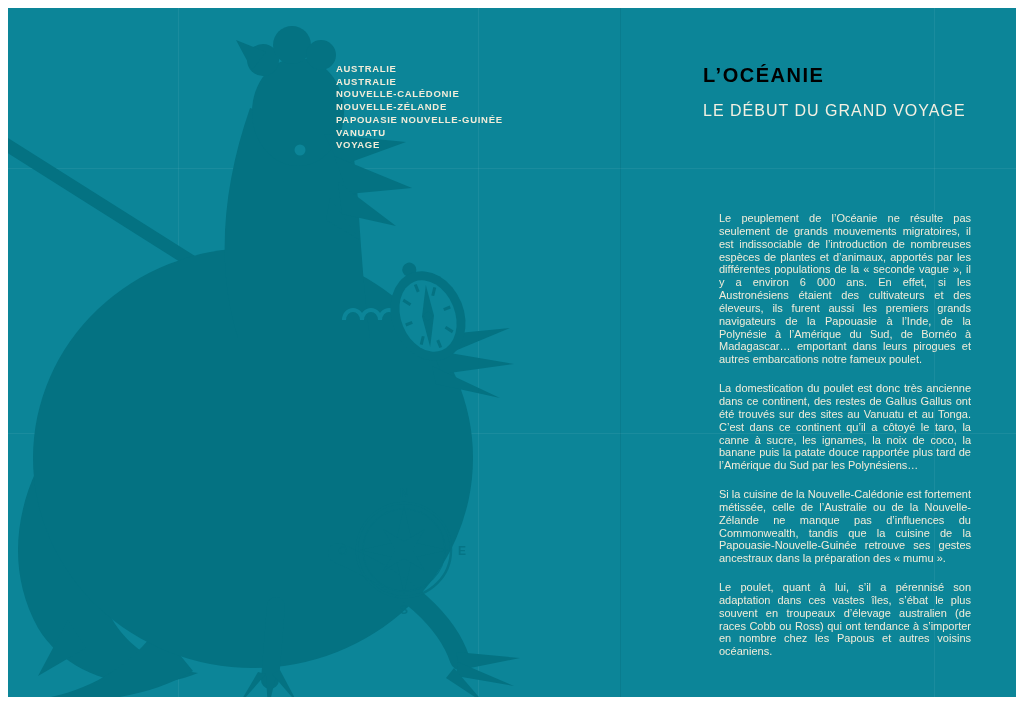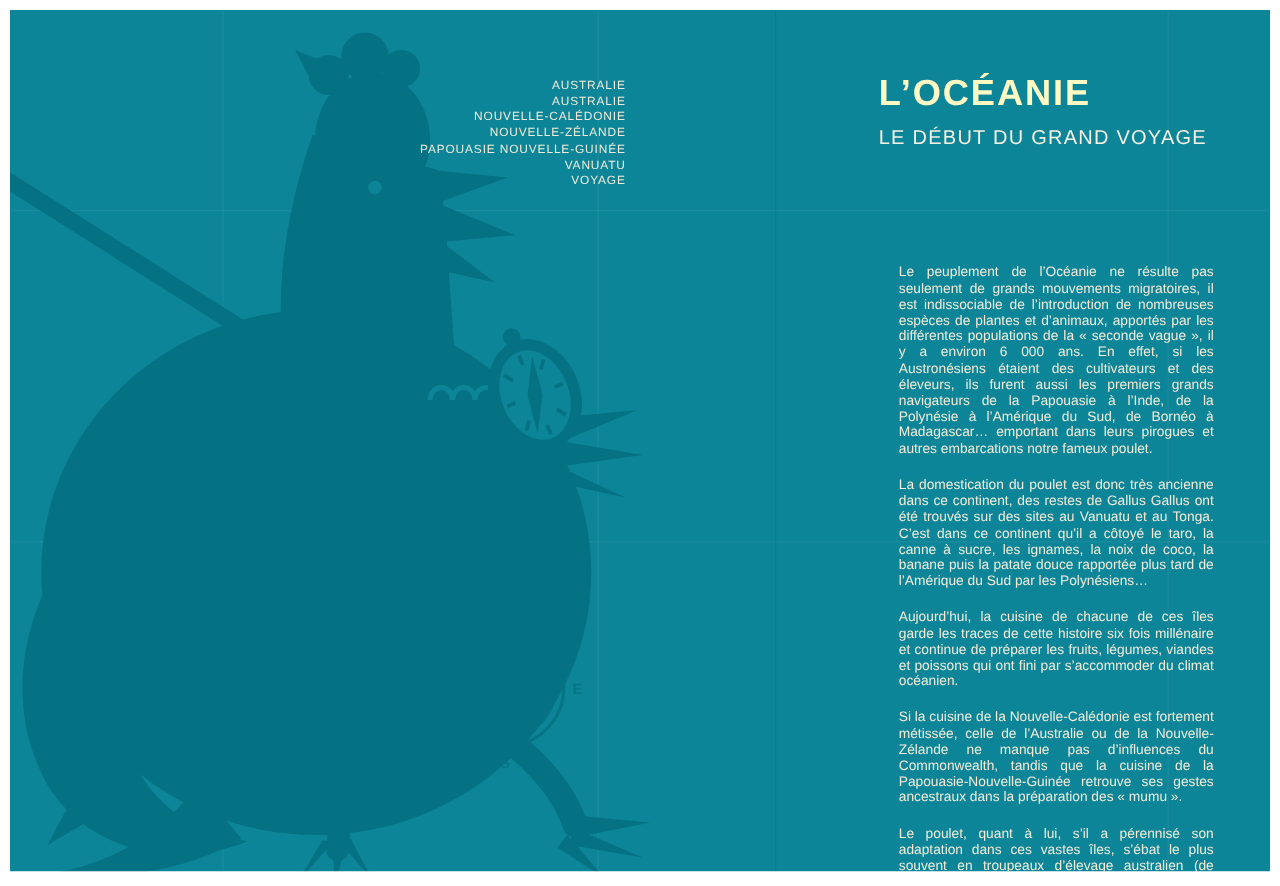--- a/index.html
+++ b/index.html
@@ -12,26 +12,26 @@
     background:#0c8598;overflow:hidden;
   }
   .gridline{position:absolute;pointer-events:none;}
   .gridline.v{top:0;bottom:0;width:1px;background:rgba(255,255,255,0.06);}
   .gridline.h{left:0;right:0;height:1px;background:rgba(255,255,255,0.06);}
   .gridline.gutter{background:rgba(0,45,55,0.10);}
   .illustration{position:absolute;left:0;top:0;width:1008px;height:689px;}
 
   .region-list{
     position:absolute;left:328px;top:55px;
-    color:#f1ecd9;font-weight:normal;font-size:9.5px;
-    letter-spacing:0.7px;line-height:12.7px;text-align:right;
+    color:#f1ecd9;font-weight:bold;font-size:9.5px;
+    letter-spacing:0.7px;line-height:12.7px;
   }
   .title-block{position:absolute;left:695px;top:52px;width:300px;}
   .title{
-    margin:0;color:#fef9c3;font-size:29px;font-weight:bold;
+    margin:0;color:#000000;font-size:20px;font-weight:bold;
     letter-spacing:1.5px;line-height:30px;
   }
   .subtitle{
     margin:10px 0 0 0;color:#f4f0e2;font-size:16px;font-weight:normal;
     letter-spacing:1px;line-height:22px;
   }
   .body-col{
     position:absolute;left:695px;top:188px;width:284px;
     color:#f1ecd9;font-size:11px;line-height:12.85px;
     text-align:justify;text-align-last:left;
@@ -139,18 +139,17 @@
   </div>
 
   <div class="title-block">
     <h1 class="title">L’OCÉANIE</h1>
     <h2 class="subtitle">LE DÉBUT DU GRAND VOYAGE</h2>
   </div>
 
   <div class="body-col">
     <p>Le peuplement de l’Océanie ne résulte pas seulement de grands mouvements migratoires, il est indissociable de l’introduction de nombreuses espèces de plantes et d’animaux, apportés par les différentes populations de la « seconde vague », il y a environ 6 000 ans. En effet, si les Austronésiens étaient des cultivateurs et des éleveurs, ils furent aussi les premiers grands navigateurs de la Papouasie à l’Inde, de la Polynésie à l’Amérique du Sud, de Bornéo à Madagascar… emportant dans leurs pirogues et autres embarcations notre fameux poulet.</p>
     <p>La domestication du poulet est donc très ancienne dans ce continent, des restes de Gallus Gallus ont été trouvés sur des sites au Vanuatu et au Tonga. C’est dans ce continent qu’il a côtoyé le taro, la canne à sucre, les ignames, la noix de coco, la banane puis la patate douce rapportée plus tard de l’Amérique du Sud par les Polynésiens…</p>
-    <p>Aujourd’hui, la cuisine de chacune de ces îles garde les traces de cette histoire six fois millénaire et continue de préparer les fruits, légumes, viandes et poissons qui ont fini par s’accommoder du climat océanien.</p>
     <p>Si la cuisine de la Nouvelle-Calédonie est fortement métissée, celle de l’Australie ou de la Nouvelle-Zélande ne manque pas d’influences du Commonwealth, tandis que la cuisine de la Papouasie-Nouvelle-Guinée retrouve ses gestes ancestraux dans la préparation des « mumu ».</p>
     <p>Le poulet, quant à lui, s’il a pérennisé son adaptation dans ces vastes îles, s’ébat le plus souvent en troupeaux d’élevage australien (de races Cobb ou Ross) qui ont tendance à s’importer en nombre chez les Papous et autres voisins océaniens.</p>
   </div>
 
 </div>
 
 </body></html>

